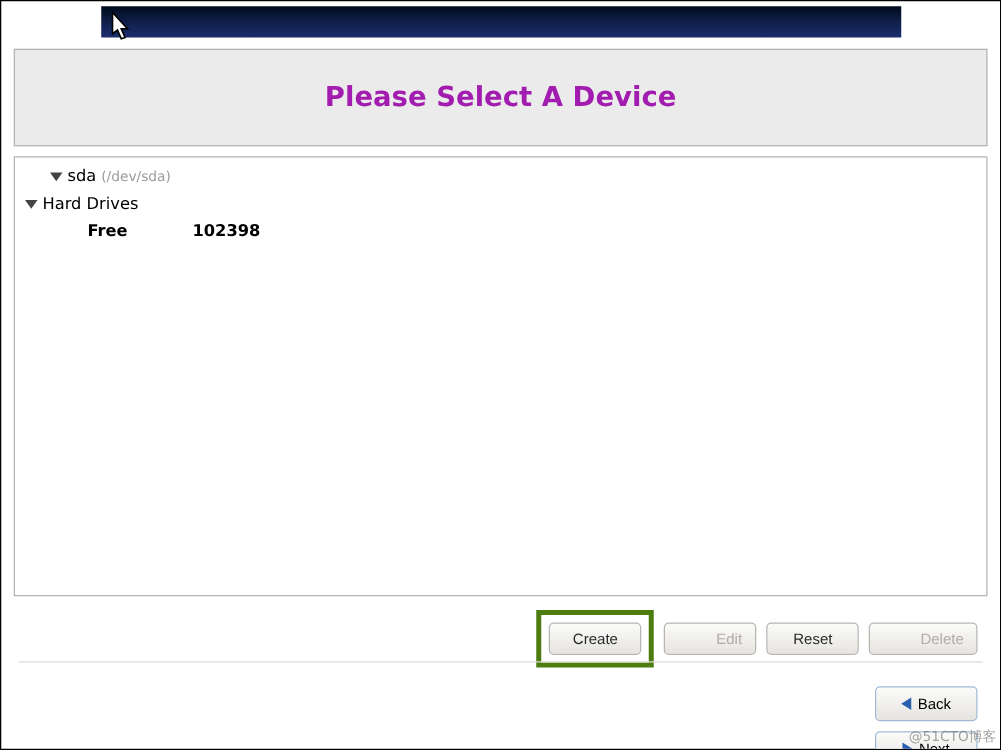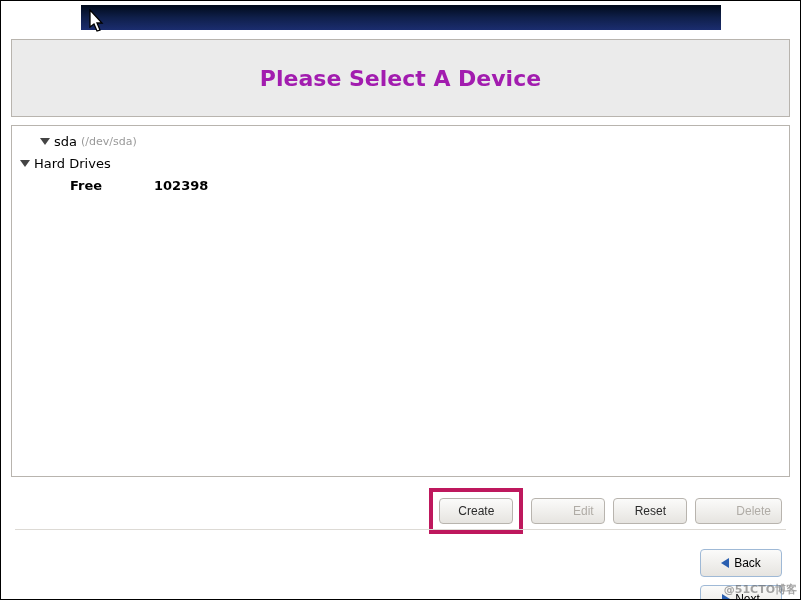--- a/index.html
+++ b/index.html
@@ -112,21 +112,21 @@
       left: 10px;
       right: 10px;
       height: 50px;
       display: flex;
       justify-content: flex-end;
       align-items: center;
       gap: 8px;
       padding: 0 8px;
     }
     .highlight-create {
-      border: 4px solid #be185d;
+      border: 4px solid #4d7c0f;
       padding: 6px;
     }
     .btn {
       min-width: 74px;
       height: 26px;
       background: linear-gradient(180deg, #fbfbfa 0%, #e6e4e0 100%);
       border: 1px solid #b8b4ae;
       border-radius: 4px;
       font-size: 12px;
       color: #2b2b2b;
@@ -184,21 +184,20 @@
       right: 14px;
       height: 1px;
       background: #dddad5;
     }
     .watermark {
       position: absolute;
       bottom: 2px;
       right: 3px;
       font-size: 11px;
       color: rgba(90,90,90,0.55);
-      font-weight: bold;
     }
   </style>
 </head>
 <body>
 
 <div class="top-bar"></div>
 
 <svg class="cursor" width="22" height="26" viewBox="0 0 22 26">
   <path d="M1 1 L1 18 L5 15 L8 22 L11 21 L8 14 L13 14 Z" fill="#fff" stroke="#000" stroke-width="1.3"></path>
 </svg>

